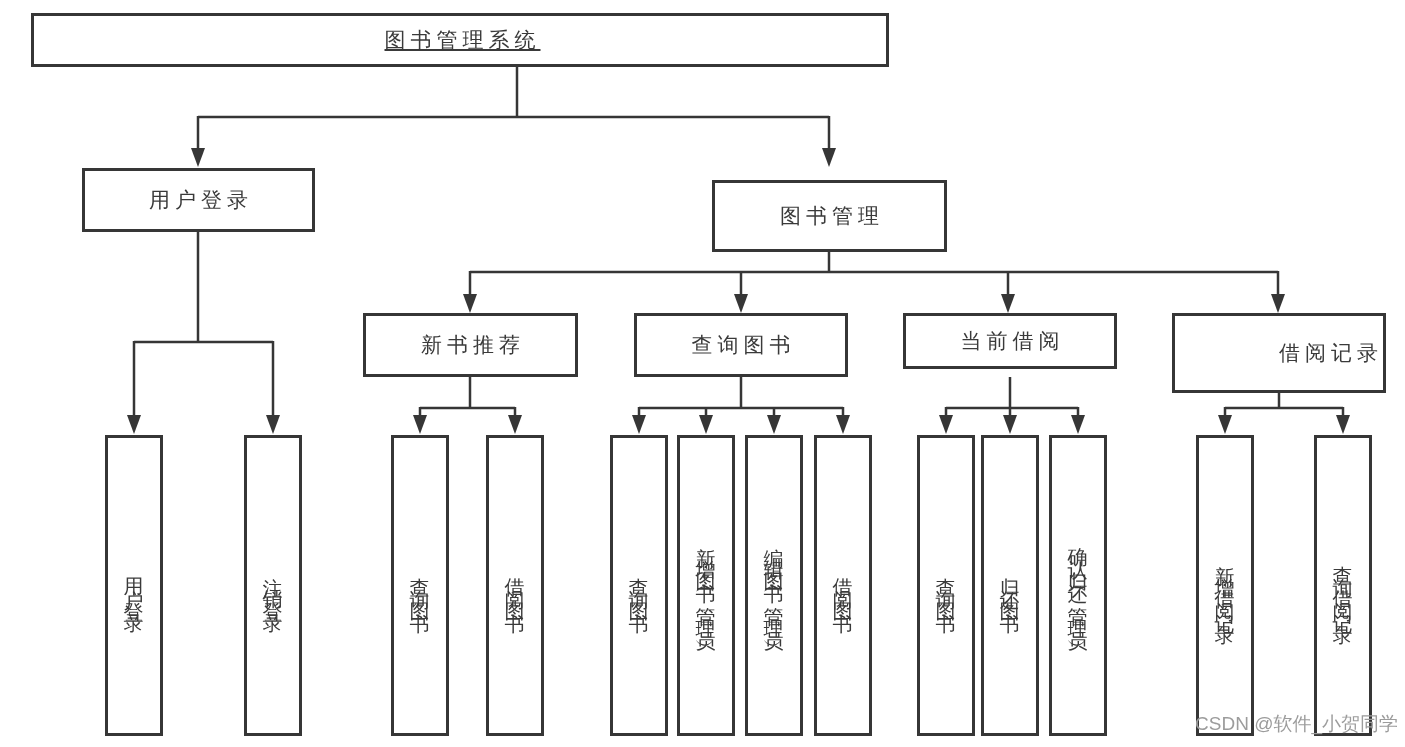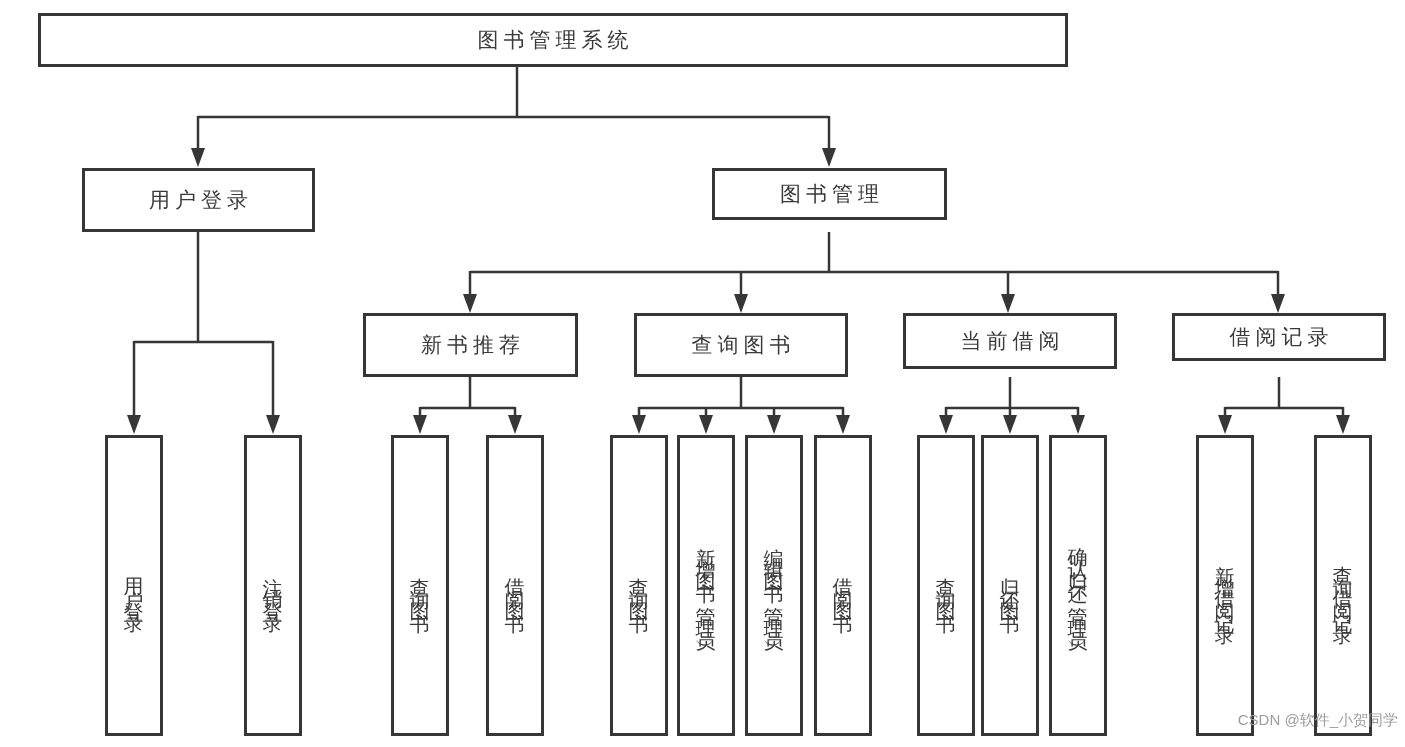--- a/index.html
+++ b/index.html
@@ -13,21 +13,21 @@
     display:flex;align-items:center;justify-content:center;z-index:2;
   }
   .hlabel{font-size:21px;letter-spacing:5px;white-space:nowrap;color:#3a3a3a;text-indent:5px;}
   .leaf{top:435px;width:58px;height:301px;}
   .vlabel{
     writing-mode:vertical-rl;text-orientation:mixed;line-height:1;
     font-size:20px;letter-spacing:12px;color:#3a3a3a;white-space:nowrap;
   }
   .watermark{
     position:absolute;left:1183px;top:711px;width:215px;z-index:5;
-    font-size:15px;color:#9c9c9c;white-space:nowrap;text-align:right;
+    font-size:19px;color:#9c9c9c;white-space:nowrap;text-align:right;
   }
 </style>
 </head>
 <body>
 
 <div class="canvas">
 
   <svg class="wires" viewBox="0 0 1405 747" xmlns="http://www.w3.org/2000/svg">
     <g stroke="#363636" stroke-width="2.5" fill="none">
 
@@ -90,41 +90,41 @@
       <polygon points="767,415 781,415 774,434"></polygon>
       <polygon points="836,415 850,415 843,434"></polygon>
       <polygon points="939,415 953,415 946,434"></polygon>
       <polygon points="1003,415 1017,415 1010,434"></polygon>
       <polygon points="1071,415 1085,415 1078,434"></polygon>
       <polygon points="1218,415 1232,415 1225,434"></polygon>
       <polygon points="1336,415 1350,415 1343,434"></polygon>
     </g>
   </svg>
 
-  <div class="node" style="left:38px;top:13px;width:1030px;height:54px;">
+  <div class="node" style="left:31px;top:13px;width:858px;height:54px;text-decoration:underline;">
     <span class="hlabel">图书管理系统</span>
   </div>
 
   <div class="node" style="left:82px;top:168px;width:233px;height:64px;">
     <span class="hlabel">用户登录</span>
   </div>
-  <div class="node" style="left:712px;top:168px;width:235px;height:52px;">
+  <div class="node" style="left:712px;top:180px;width:235px;height:72px;">
     <span class="hlabel">图书管理</span>
   </div>
 
   <div class="node" style="left:363px;top:313px;width:215px;height:64px;">
     <span class="hlabel">新书推荐</span>
   </div>
   <div class="node" style="left:634px;top:313px;width:214px;height:64px;">
     <span class="hlabel">查询图书</span>
   </div>
   <div class="node" style="left:903px;top:313px;width:214px;height:56px;">
     <span class="hlabel">当前借阅</span>
   </div>
-  <div class="node" style="left:1172px;top:313px;width:214px;height:48px;">
+  <div class="node" style="left:1172px;top:313px;width:214px;height:80px;justify-content:flex-end;">
     <span class="hlabel">借阅记录</span>
   </div>
 
   <div class="node leaf" style="left:105px;">
     <span class="vlabel">用户登录</span>
   </div>
   <div class="node leaf" style="left:244px;">
     <span class="vlabel">注销登录</span>
   </div>
   <div class="node leaf" style="left:391px;">

